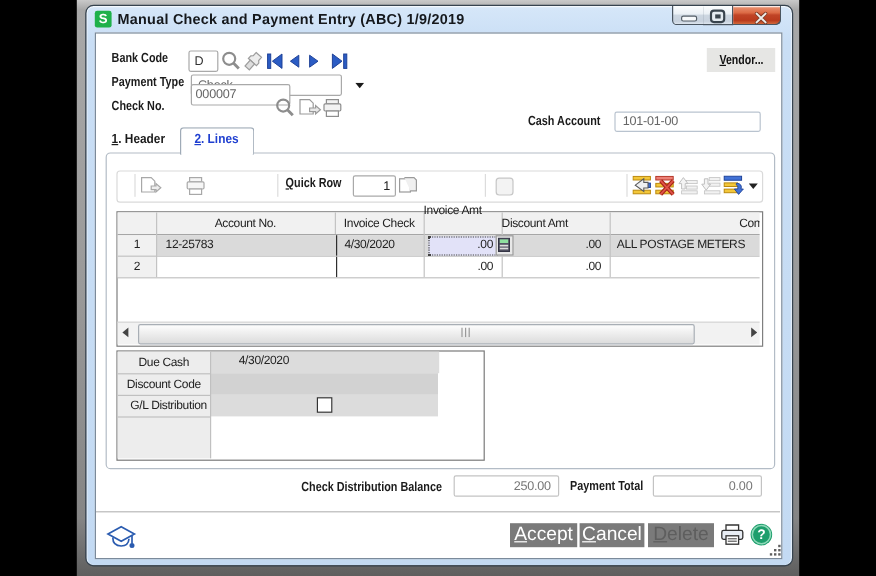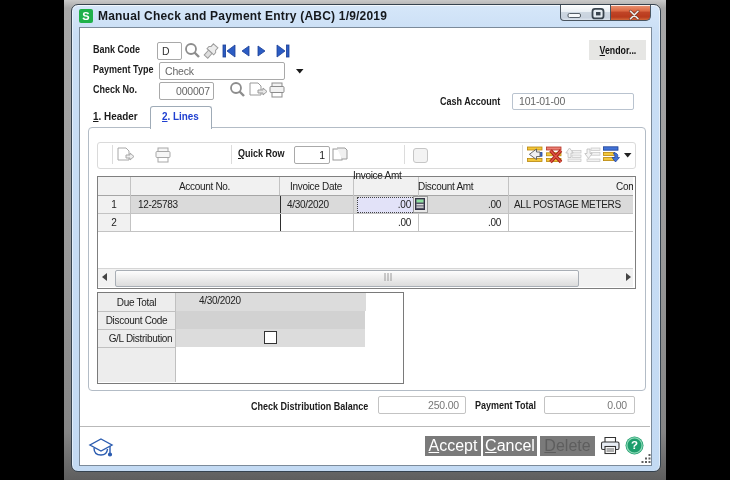--- a/index.html
+++ b/index.html
@@ -71,21 +71,21 @@
     <path d="M94 3 L102 9 L94 15 Z"></path>
       <rect x="103.4" y="3" width="2.6" height="12"></rect>
   </g>
 </svg>
 <div class="abs lbl" style="left:93px;top:63px">Payment Type</div>
 <div class="abs inp" style="left:159px;top:62px;width:126px;height:18px;padding-left:5px;line-height:16px">Check</div>
 <svg class="abs" style="left:296px;top:69px" width="8" height="5">
     <path d="M0 0 L7.5 0 L3.75 4.5 Z" fill="#1a1a1a"></path>
   </svg>
 <div class="abs lbl" style="left:93px;top:83px">Check No.</div>
-<div class="abs inp" style="left:159px;top:82px;width:55px;height:18px;padding-left:16px;line-height:16px">000007</div>
+<div class="abs inp" style="left:159px;top:70px;width:83px;height:18px;padding-left:3px;line-height:16px">000007</div>
 <svg class="abs" style="left:228px;top:81px" width="60" height="18">
   <circle cx="8" cy="7" r="5" fill="none" stroke="#8d8d8d" stroke-width="1.8"></circle>
   <line x1="11.5" y1="10.5" x2="16" y2="15" stroke="#8d8d8d" stroke-width="2.4"></line>
 
   <g stroke="#9a9a9a" fill="#fff">
     <path d="M22 2 L30 2 L33 5 L33 14 L22 14 Z"></path>
     <path d="M30 9 L35 9 L35 7 L39 10.5 L35 14 L35 12 L30 12 Z" fill="#e8e8e8"></path>
   </g>
 
   <g stroke="#8d8d8d" fill="#f2f2f2">
@@ -183,21 +183,21 @@
 <div class="abs" style="left:353px;top:177px;width:1px;height:54px;background:#c3c3c3"></div>
 <div class="abs" style="left:418px;top:177px;width:1px;height:54px;background:#c3c3c3"></div>
 <div class="abs" style="left:508px;top:177px;width:1px;height:54px;background:#c3c3c3"></div>
 
 <div class="abs" style="left:279.5px;top:196px;width:1.6px;height:35px;background:#2e2e2e"></div>
 
 <div class="abs" style="left:98px;top:213px;width:535px;height:1px;background:#c3c3c3"></div>
 <div class="abs" style="left:98px;top:231px;width:535px;height:1px;background:#c3c3c3"></div>
 
 <div class="abs g2" style="left:130px;top:181px;width:149px;text-align:center">Account No.</div>
-<div class="abs g2" style="left:279px;top:181px;width:74px;text-align:center">Invoice Date</div>
+<div class="abs g2" style="left:279px;top:181px;width:74px;text-align:center">Invoice Check</div>
 <div class="abs g2" style="left:353px;top:170px;width:65px;text-align:left">Invoice Amt</div>
 <div class="abs g2" style="left:418px;top:181px;width:90px;text-align:left">Discount Amt</div>
 <div class="abs g2" style="left:616px;top:181px;width:17px;overflow:hidden">Comment</div>
 
 <div class="abs g" style="left:98px;top:199px;width:32px;text-align:center">1</div>
 <div class="abs g" style="left:98px;top:217px;width:32px;text-align:center">2</div>
 <div class="abs g" style="left:138px;top:199px">12-25783</div>
 <div class="abs g" style="left:287px;top:199px">4/30/2020</div>
 <div class="abs g" style="left:514px;top:199px">ALL POSTAGE METERS</div>
 
@@ -232,21 +232,21 @@
 
 <div class="abs" style="left:97px;top:292px;width:305px;height:90px;border:1px solid #7a7a7a;background:#fff"></div>
 <div class="abs" style="left:98px;top:293px;width:77px;height:89px;background:#ededed"></div>
 <div class="abs" style="left:175px;top:293px;width:191px;height:18px;background:#dcdcdc"></div>
 <div class="abs" style="left:175px;top:311px;width:190px;height:18px;background:#d2d2d2"></div>
 <div class="abs" style="left:175px;top:329px;width:190px;height:18px;background:#dcdcdc"></div>
 <div class="abs" style="left:175px;top:293px;width:1px;height:89px;background:#c0c0c0"></div>
 <div class="abs" style="left:98px;top:311px;width:77px;height:1px;background:#c0c0c0"></div>
 <div class="abs" style="left:98px;top:329px;width:77px;height:1px;background:#c0c0c0"></div>
 <div class="abs" style="left:98px;top:347px;width:77px;height:1px;background:#c0c0c0"></div>
-<div class="abs g" style="left:98px;top:297px;width:77px;text-align:center">Due Total</div>
+<div class="abs g" style="left:98px;top:297px;width:77px;text-align:center">Due Cash</div>
 <div class="abs g" style="left:98px;top:315px;width:77px;text-align:center">Discount Code</div>
 <div class="abs g" style="left:98px;top:333px;width:85px;text-align:center">G/L Distribution</div>
 <div class="abs g" style="left:199px;top:295px">4/30/2020</div>
 <div class="abs" style="left:264px;top:331px;width:11px;height:11px;background:#fff;border:1.5px solid #333"></div>
 
 <div class="abs lbl" style="left:251px;top:400px">Check Distribution Balance</div>
 <div class="abs inp" style="left:378px;top:396px;width:88px;height:18px;text-align:right;padding-right:6px;line-height:16px;border-color:#c3c3c3;color:#777">250.00</div>
 <div class="abs lbl" style="left:475px;top:399px">Payment Total</div>
 <div class="abs inp" style="left:544px;top:396px;width:91px;height:18px;text-align:right;padding-right:7px;line-height:16px;border-color:#c3c3c3;color:#777">0.00</div>
 

